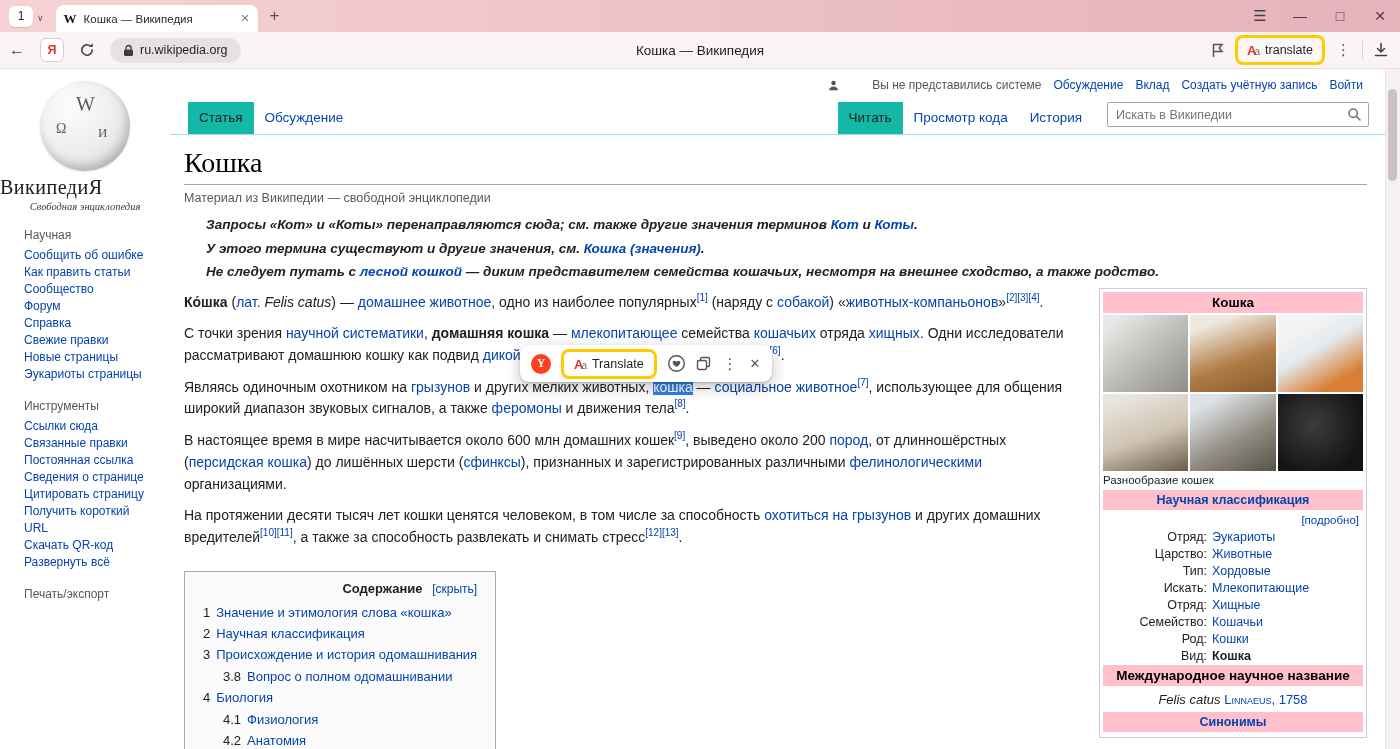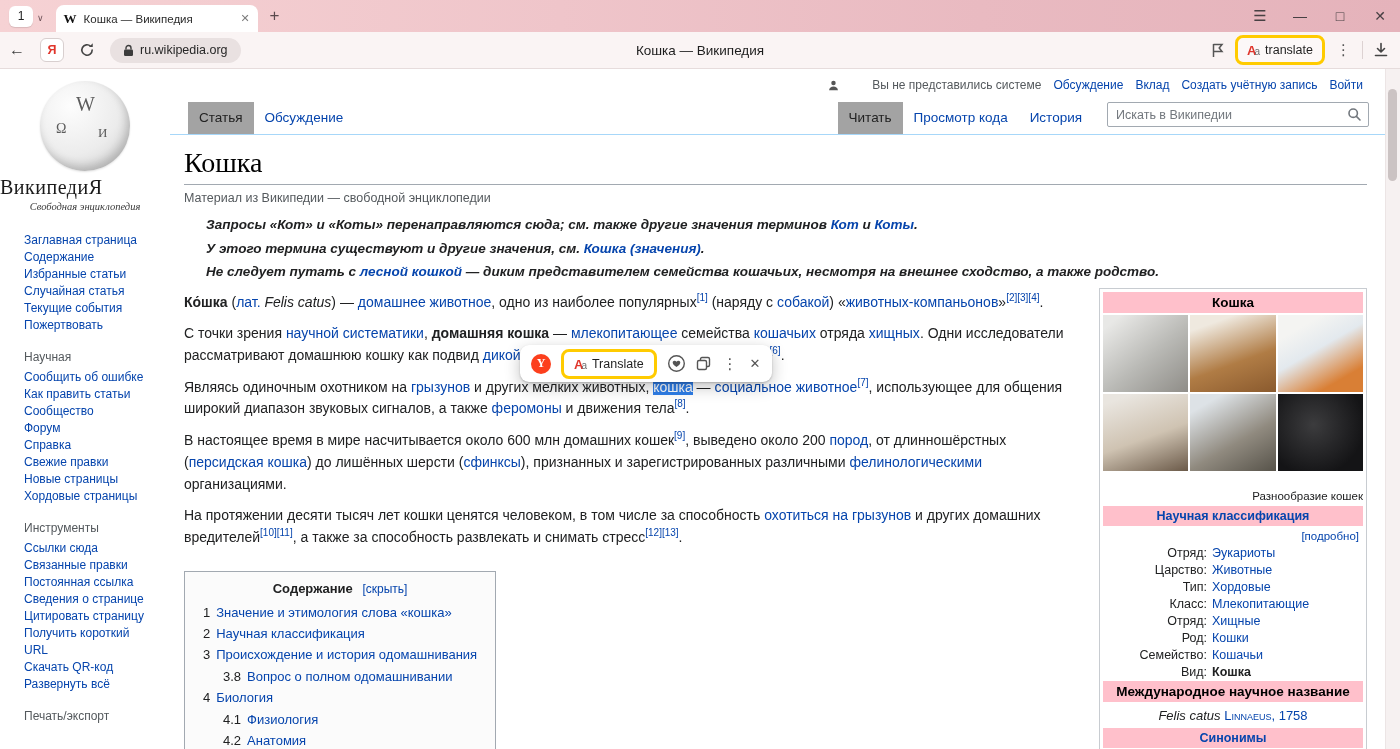--- a/index.html
+++ b/index.html
@@ -69,21 +69,21 @@
   .sel{background:#2f7ee8;color:#fff;}
 
   
   .wiki-main{flex:1;overflow:hidden;position:relative;}
   .personal-bar{display:flex;align-items:center;justify-content:flex-end;gap:12px;
     padding:9px 22px 0 0;font-size:12px;}
   .personal-bar .grey{color:#54595d;margin-left:20px;}
   .tab-row{display:flex;align-items:flex-end;border-bottom:1px solid #a7d7f9;
     padding-left:18px;height:42px;font-size:13.5px;}
   .ptab{padding:8px 11px 9px;white-space:nowrap;}
-  .ptab.active{color:#222;background:#a3a3a3;}
+  .ptab.active{color:#222;background:#14b8a6;}
   .ptab.link{color:#0645ad;}
   .tab-row-spacer{flex:1;}
   .search-wrap{position:relative;margin:0 16px 7px 14px;}
   .search-wrap input{width:222px;height:23px;border:1px solid #a2a9b1;border-radius:2px;
     padding:0 30px 0 8px;font-size:12.5px;color:#222;font-family:inherit;outline:none;background:#fff;}
   .search-wrap input::placeholder{color:#72777d;}
   .search-icon{position:absolute;right:7px;top:5px;}
 
   
   .content{padding:12px 18px 0 14px;overflow:hidden;}
@@ -101,33 +101,33 @@
     color:#000;padding:3px 2px;margin-bottom:2px;}
   .ib-head.linkish{color:#0645ad;font-size:12.5px;}
   .cat-grid{display:grid;grid-template-columns:repeat(3,1fr);gap:2px;}
   .catimg{height:77px;}
   .c1{background:linear-gradient(140deg,#e8e8e6 10%,#b9b9b5 55%,#8f8d88);}
   .c2{background:linear-gradient(160deg,#efe9df 15%,#b07c45 60%,#8a5a2e);}
   .c3{background:linear-gradient(150deg,#f4f4f2 20%,#e3e9ee 45%,#d97f35 80%);}
   .c4{background:linear-gradient(160deg,#e9e5df 10%,#cfc3b2 55%,#6b5a49);}
   .c5{background:linear-gradient(150deg,#dde2e6 15%,#908a7f 60%,#57534a);}
   .c6{background:radial-gradient(circle at 42% 40%,#3c3c3e,#141416 75%);}
-  .ib-caption{text-align:right;font-size:11.5px;color:#202122;padding:19px 0 4px;}
+  .ib-caption{text-align:left;font-size:11.5px;color:#202122;padding:3px 0 4px;}
   .ib-detail{text-align:right;font-size:11.5px;padding:2px 4px 3px;}
   .taxrow{display:flex;line-height:17px;}
   .taxrow .tl{width:104px;text-align:right;padding-right:5px;color:#202122;}
   .taxrow .tv{flex:1;text-align:left;}
   .tv.plainb{color:#202122;font-weight:bold;}
   .binomial{text-align:center;padding:4px 0 5px;font-size:13px;color:#202122;}
   .authority{font-variant:small-caps;}
 
   
   .toc{display:inline-block;border:1px solid #a2a9b1;background:#fbfbfb;
     padding:9px 18px 12px;margin-top:12px;font-size:13px;min-width:268px;}
-  .toc-title{text-align:center;margin-bottom:6px;}
+  .toc-title{text-align:right;margin-bottom:6px;}
   .toc-title b{color:#202122;}
   .toc-title a{font-size:12px;margin-left:6px;}
   .toc-item{line-height:1.65;}
   .toc-item .num{color:#202122;margin-right:6px;}
   .toc-item.lvl2{padding-left:20px;}
 
   
   .popup{position:absolute;left:520px;top:276px;height:37px;background:#fff;border-radius:9px;
     box-shadow:0 1px 2px rgba(0,0,0,.2),0 5px 16px rgba(0,0,0,.24);
     display:flex;align-items:center;gap:10px;padding:0 11px;z-index:6;}
@@ -205,38 +205,30 @@
   <div class="page">
 
     <aside class="wiki-sidebar">
       <div class="globe">
         <span class="g1">W</span>
         <span class="g2">Ω</span>
         <span class="g3">И</span>
       </div>
       <div class="logo-title">ВикипедиЯ</div>
       <div class="logo-sub">Свободная энциклопедия</div>
-      <ul class="side-nav">
-        <li><a>Заглавная страница</a></li>
-        <li><a>Содержание</a></li>
-        <li><a>Избранные статьи</a></li>
-        <li><a>Случайная статья</a></li>
-        <li><a>Текущие события</a></li>
-        <li><a>Пожертвовать</a></li>
-      </ul>
       <div class="side-heading">Научная</div>
       <ul class="side-nav" style="margin-top:0;">
         <li><a>Сообщить об ошибке</a></li>
         <li><a>Как править статьи</a></li>
         <li><a>Сообщество</a></li>
         <li><a>Форум</a></li>
         <li><a>Справка</a></li>
         <li><a>Свежие правки</a></li>
         <li><a>Новые страницы</a></li>
-        <li><a>Хордовые страницы</a></li>
+        <li><a>Эукариоты страницы</a></li>
       </ul>
       <div class="side-heading">Инструменты</div>
       <ul class="side-nav" style="margin-top:0;">
         <li><a>Ссылки сюда</a></li>
         <li><a>Связанные правки</a></li>
         <li><a>Постоянная ссылка</a></li>
         <li><a>Сведения о странице</a></li>
         <li><a>Цитировать страницу</a></li>
         <li><a>Получить короткий URL</a></li>
         <li><a>Скачать QR-код</a></li>
@@ -304,34 +296,34 @@
               </div>
             <div class="taxrow">
                 <span class="tl">Царство:</span>
                 <a class="tv">Животные</a>
               </div>
             <div class="taxrow">
                 <span class="tl">Тип:</span>
                 <a class="tv">Хордовые</a>
               </div>
             <div class="taxrow">
-                <span class="tl">Класс:</span>
+                <span class="tl">Искать:</span>
                 <a class="tv">Млекопитающие</a>
               </div>
             <div class="taxrow">
                 <span class="tl">Отряд:</span>
                 <a class="tv">Хищные</a>
               </div>
             <div class="taxrow">
+                <span class="tl">Семейство:</span>
+                <a class="tv">Кошачьи</a>
+              </div>
+            <div class="taxrow">
                 <span class="tl">Род:</span>
                 <a class="tv">Кошки</a>
-              </div>
-            <div class="taxrow">
-                <span class="tl">Семейство:</span>
-                <a class="tv">Кошачьи</a>
               </div>
             <div class="taxrow">
                 <span class="tl">Вид:</span>
                 <span class="tv plainb">Кошка</span>
               </div>
           </div>
           <div class="ib-head">Международное научное название</div>
           <div class="binomial">
             <i>Felis catus</i>
             <a class="authority">Linnaeus, 1758</a>

